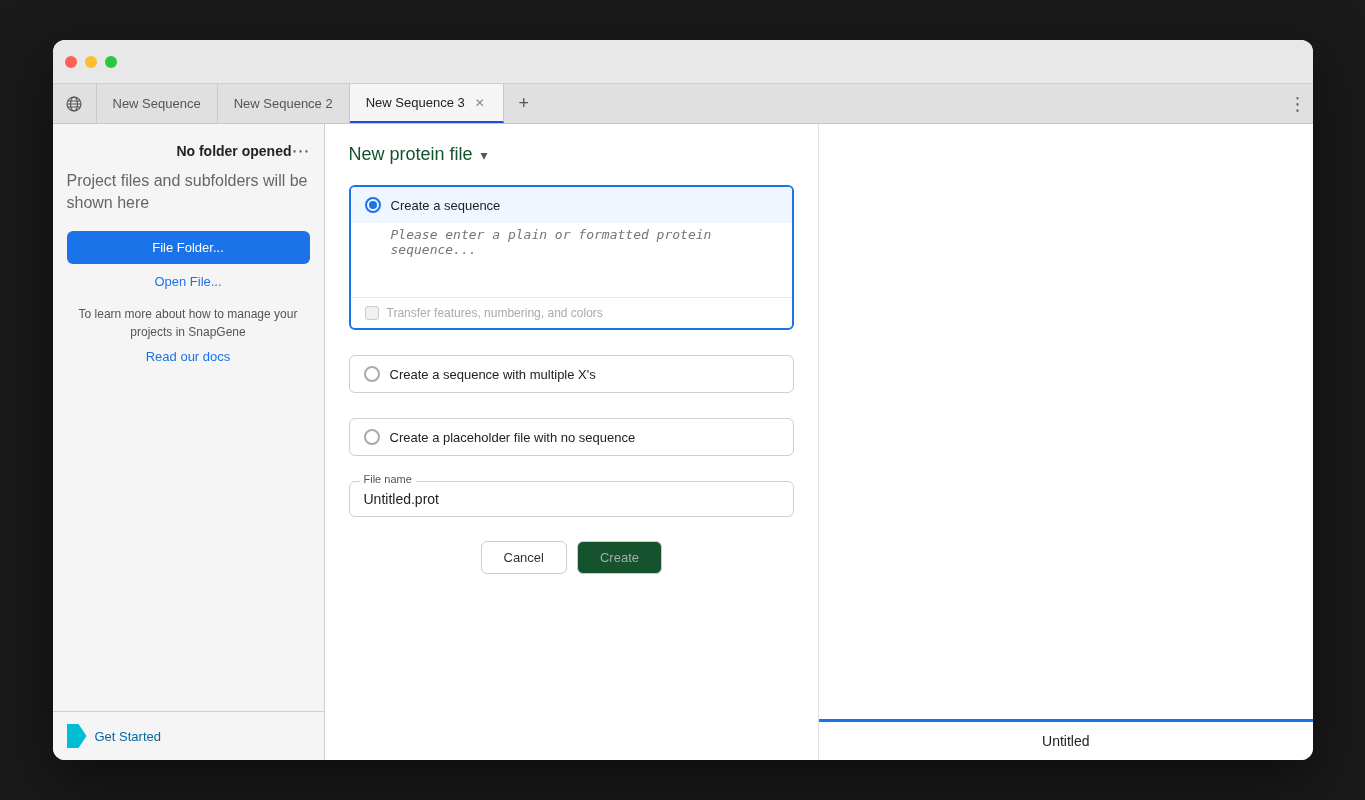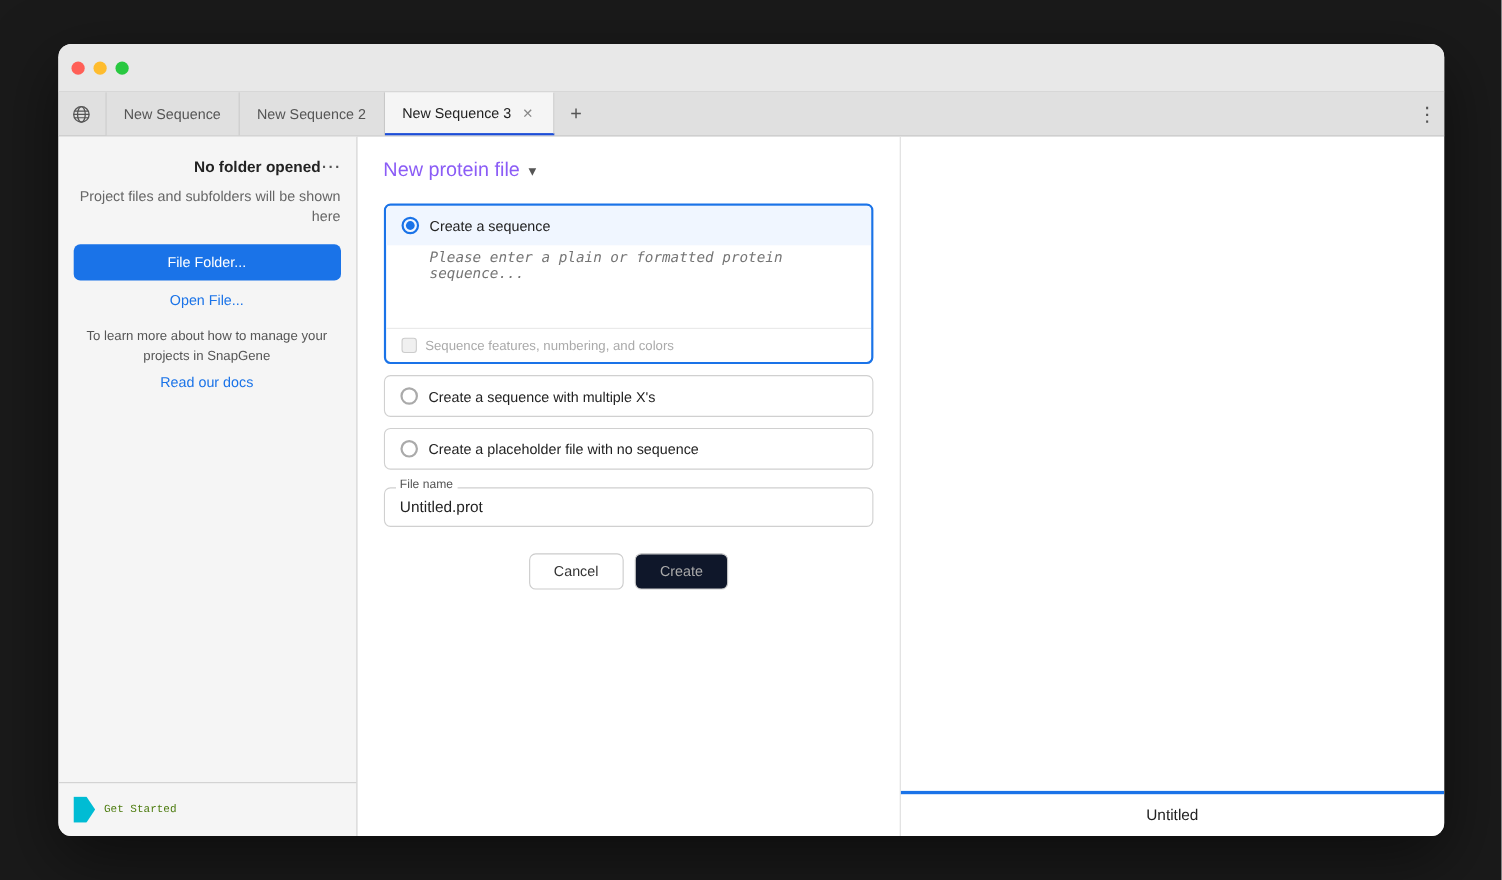--- a/index.html
+++ b/index.html
@@ -138,25 +138,24 @@
       font-size: 14px;
       font-weight: 600;
       color: #222;
     }
     .sidebar-more {
       color: #555;
       font-size: 18px;
       cursor: pointer;
     }
     .sidebar-desc {
-      font-size: 13px;
+      font-size: 16px;
       color: #666;
       padding: 0 14px 16px;
       line-height: 1.4;
-      text-align: right;
     }
     .open-folder-btn {
       margin: 0 14px 10px;
       background: #1a73e8;
       color: white;
       border: none;
       border-radius: 6px;
       padding: 9px 0;
       font-size: 13px;
       font-weight: 500;
@@ -194,24 +193,23 @@
       gap: 8px;
     }
     .get-started-icon {
       width: 20px;
       height: 24px;
       background: #00bcd4;
       clip-path: polygon(0 0, 60% 0, 100% 50%, 60% 100%, 0 100%, 0 0);
       flex-shrink: 0;
     }
     .get-started-label {
-      font-size: 10px;
-      color: #4d7c0f;
+      font-size: 13px;
+      color: #0369a1;
       font-weight: 500;
-      font-family: Liberation Mono, monospace;
     }
 
     
     .content-panel {
       flex: 1;
       background: white;
       display: flex;
       flex-direction: column;
       overflow: hidden;
     }
@@ -223,33 +221,33 @@
     }
     .dialog-header {
       display: flex;
       align-items: center;
       gap: 8px;
       margin-bottom: 20px;
     }
     .dialog-title {
       font-size: 18px;
       font-weight: 500;
-      color: #8b5cf6;
+      color: #14532d;
     }
     .dropdown-arrow {
       color: #555;
       font-size: 14px;
       cursor: pointer;
     }
 
     
     .option-box {
       border: 1px solid #d0d0d0;
       border-radius: 6px;
-      margin-bottom: 10px;
+      margin-bottom: 25px;
       overflow: hidden;
     }
     .option-box.selected {
       border-color: #1a73e8;
       border-width: 2px;
     }
     .option-row {
       display: flex;
       align-items: center;
       padding: 10px 14px;
@@ -354,21 +352,21 @@
       border-radius: 6px;
       background: white;
       font-size: 13px;
       color: #333;
       cursor: pointer;
     }
     .btn-create {
       padding: 8px 22px;
       border: 1px solid #ccc;
       border-radius: 6px;
-      background: #0f172a;
+      background: #14532d;
       font-size: 13px;
       color: #aaa;
       cursor: not-allowed;
     }
 
     
     .right-panel {
       flex: 1;
       background: white;
       border-left: 1px solid #e0e0e0;
@@ -463,21 +461,21 @@
           <div class="option-box selected">
             <div class="option-row">
               <div class="radio-btn filled"></div>
               <span class="option-label">Create a sequence</span>
             </div>
             <div style="position:relative;">
               <textarea class="sequence-textarea" placeholder="Please enter a plain or formatted protein sequence..." style=""></textarea>
             </div>
             <div class="transfer-row">
               <div class="transfer-checkbox"></div>
-              <span class="transfer-label">Sequence features, numbering, and colors</span>
+              <span class="transfer-label">Transfer features, numbering, and colors</span>
             </div>
           </div>
 
           <div class="option-box">
             <div class="option-row">
               <div class="radio-btn empty"></div>
               <span class="option-label">Create a sequence with multiple X's</span>
             </div>
           </div>
 

